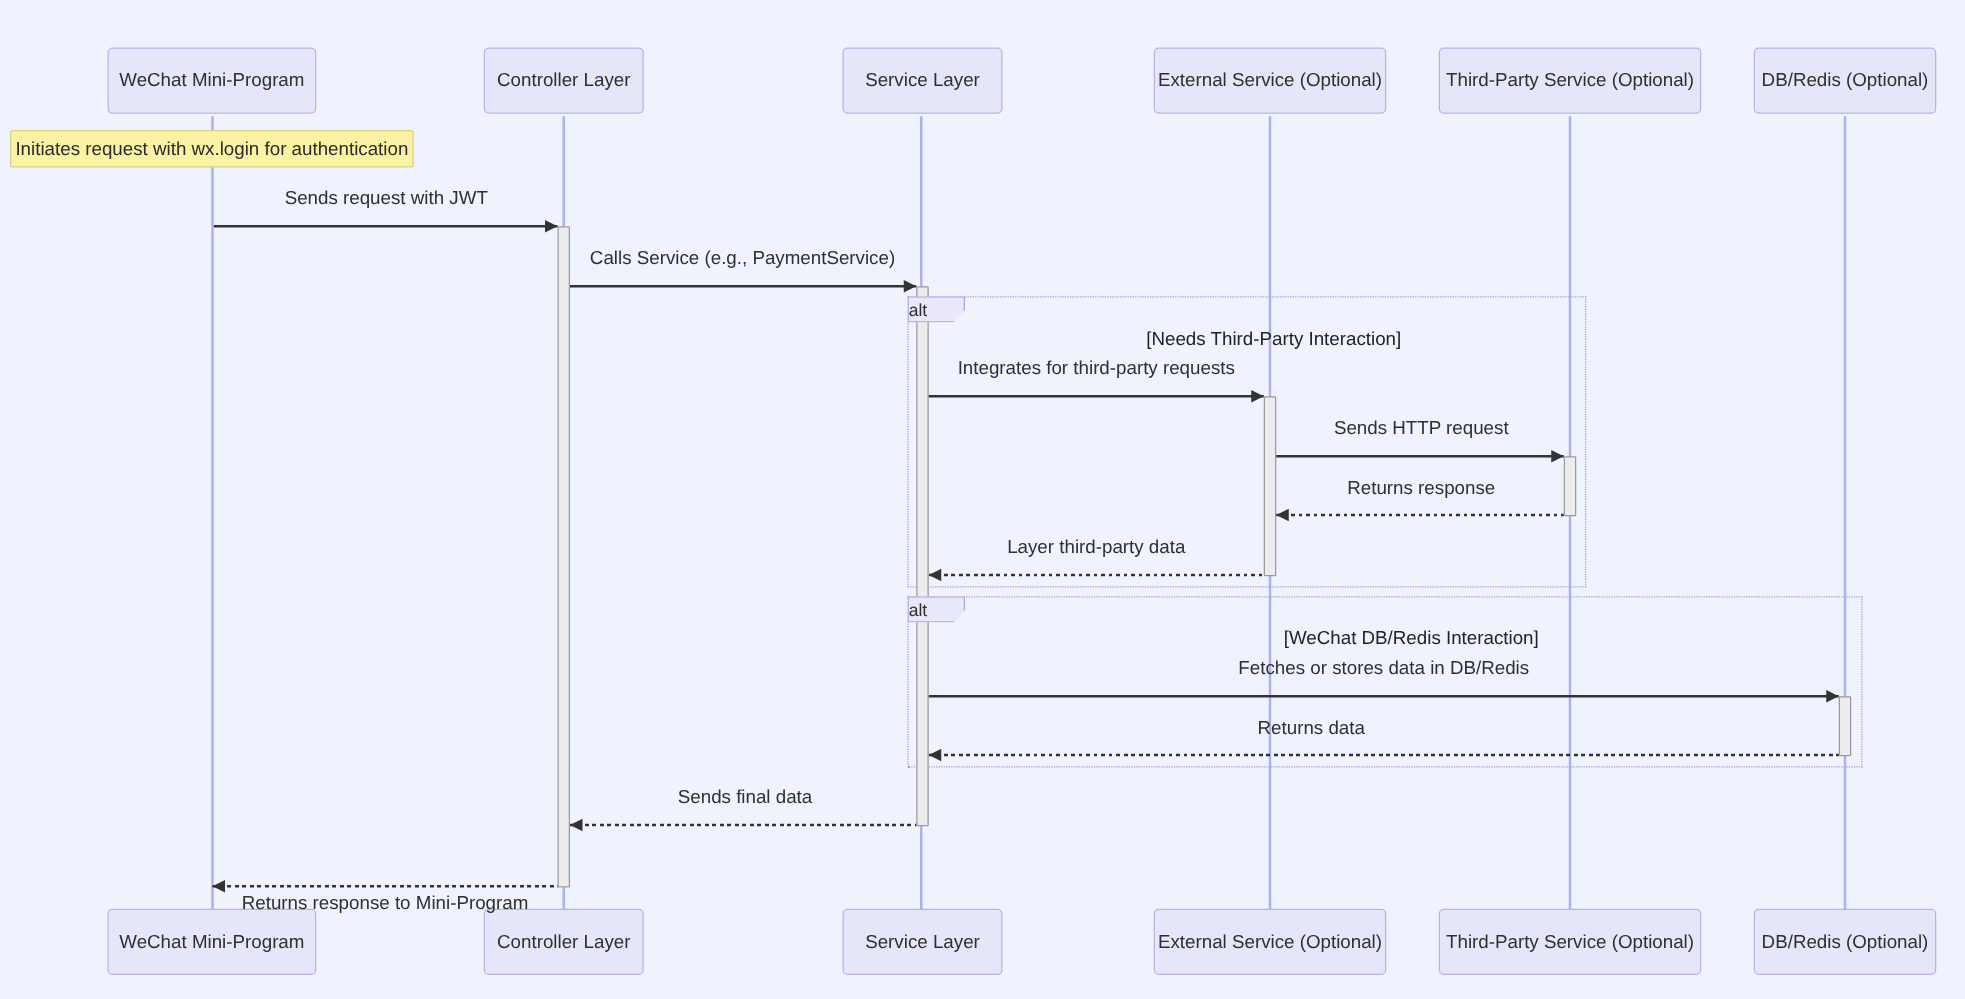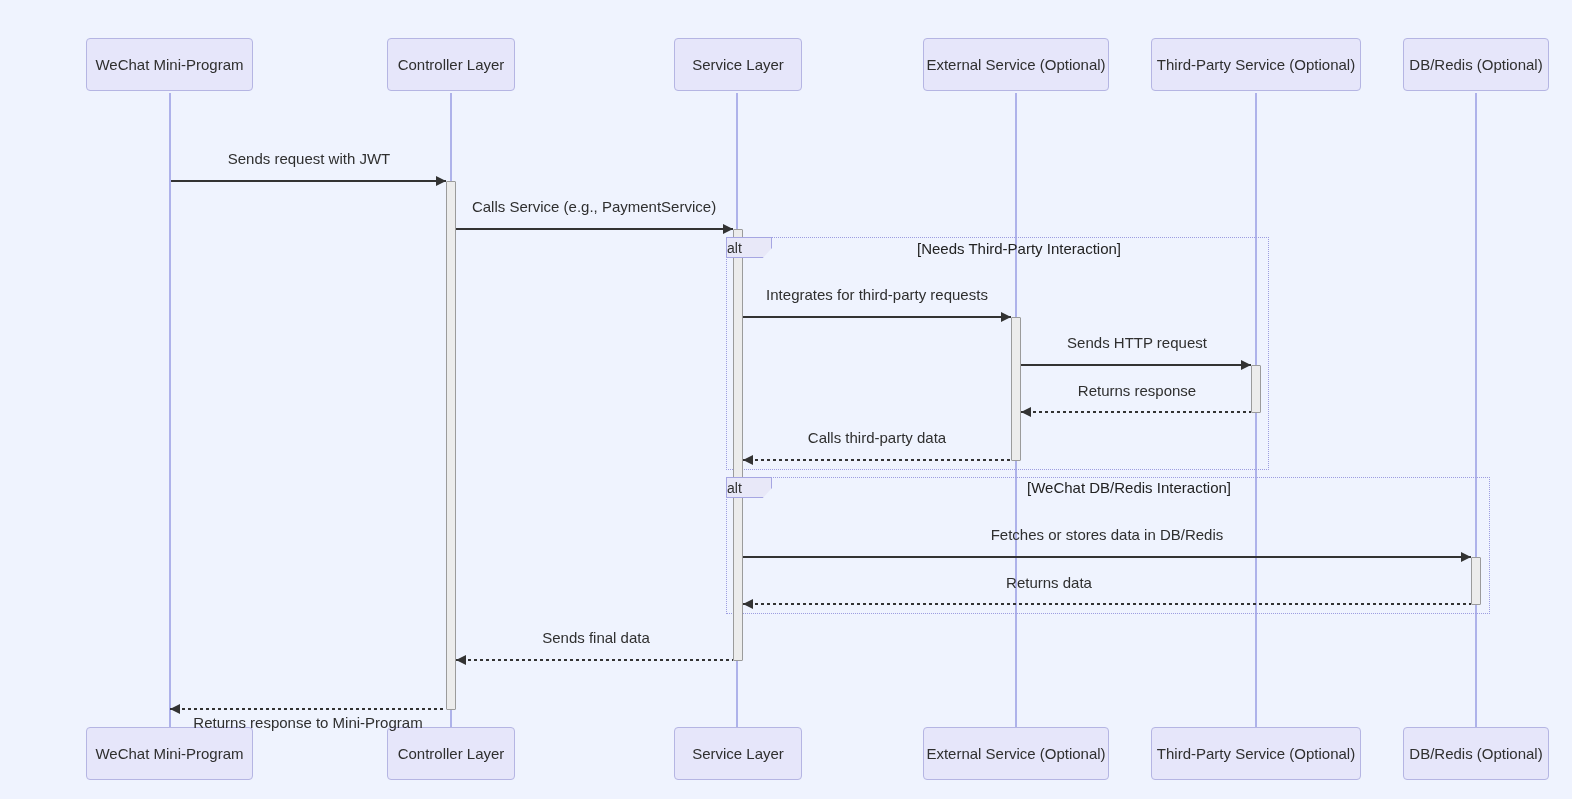--- a/index.html
+++ b/index.html
@@ -43,21 +43,21 @@
   }
   .alt-label{
     position:absolute;width:46px;height:21px;
     background:#e8e8f8;border:1px solid #a6a6e2;
     clip-path:polygon(0 0,100% 0,100% 52%,80% 100%,0 100%);
     display:flex;align-items:center;justify-content:flex-start;
     font-size:14px;color:#2f2f2f;z-index:5;box-sizing:border-box;
   }
   .alt-condition{
     position:absolute;transform:translateX(-50%);
-    font-size:15px;color:#222;white-space:nowrap;z-index:5;
+    font-size:15px;color:#222;white-space:nowrap;z-index:5;margin-top:23px;
   }
   .msg-label{
     position:absolute;transform:translateX(-50%);
     font-size:15px;color:#2f2f2f;white-space:nowrap;z-index:5;
   }
   .line-solid{
     position:absolute;height:2px;background:#333;z-index:5;
   }
   .line-dotted{
     position:absolute;height:2px;z-index:5;
@@ -135,20 +135,23 @@
   <div class="participant" style="left:923px;top:727px;width:186px">
       <span>External Service (Optional)</span>
     </div>
   <div class="participant" style="left:1151px;top:727px;width:210px">
       <span>Third-Party Service (Optional)</span>
     </div>
   <div class="participant" style="left:1403px;top:727px;width:146px">
       <span>DB/Redis (Optional)</span>
     </div>
 
+  <div class="note">
+      <span>Initiates request with wx.login for authentication</span>
+    </div>
 
   <div class="msg-label" style="left:309px;top:150px">Sends request with JWT</div>
   <div class="line-solid" style="left:171px;top:180px;width:275px"></div>
   <div class="ah-r" style="left:436px;top:176px"></div>
 
   <div class="msg-label" style="left:594px;top:198px">Calls Service (e.g., PaymentService)</div>
   <div class="line-solid" style="left:456px;top:228px;width:277px"></div>
   <div class="ah-r" style="left:723px;top:224px"></div>
 
   <div class="msg-label" style="left:877px;top:286px">Integrates for third-party requests</div>
@@ -156,21 +159,21 @@
   <div class="ah-r" style="left:1001px;top:312px"></div>
 
   <div class="msg-label" style="left:1137px;top:334px">Sends HTTP request</div>
   <div class="line-solid" style="left:1021px;top:364px;width:230px"></div>
   <div class="ah-r" style="left:1241px;top:360px"></div>
 
   <div class="msg-label" style="left:1137px;top:382px">Returns response</div>
   <div class="line-dotted" style="left:1021px;top:411px;width:230px"></div>
   <div class="ah-l" style="left:1021px;top:407px"></div>
 
-  <div class="msg-label" style="left:877px;top:429px">Calls third-party data</div>
+  <div class="msg-label" style="left:877px;top:429px">Layer third-party data</div>
   <div class="line-dotted" style="left:743px;top:459px;width:268px"></div>
   <div class="ah-l" style="left:743px;top:455px"></div>
 
   <div class="msg-label" style="left:1107px;top:526px">Fetches or stores data in DB/Redis</div>
   <div class="line-solid" style="left:743px;top:556px;width:728px"></div>
   <div class="ah-r" style="left:1461px;top:552px"></div>
 
   <div class="msg-label" style="left:1049px;top:574px">Returns data</div>
   <div class="line-dotted" style="left:743px;top:603px;width:728px"></div>
   <div class="ah-l" style="left:743px;top:599px"></div>

